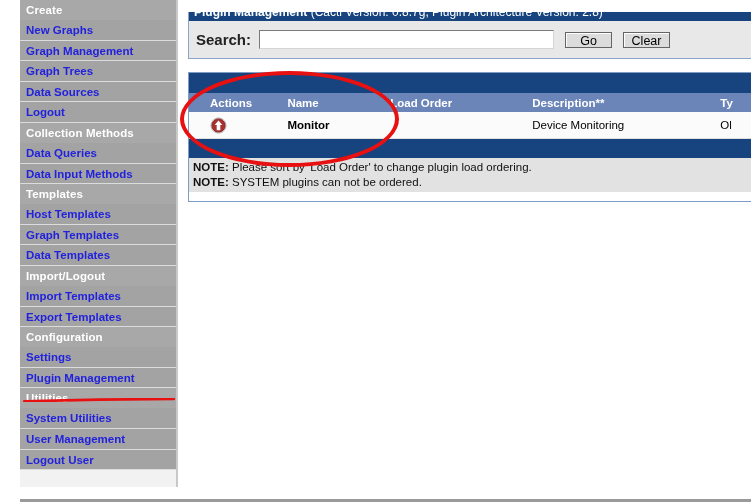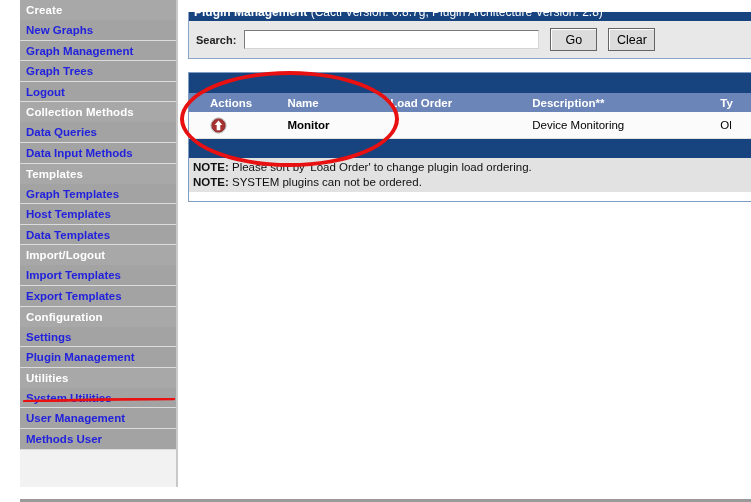--- a/index.html
+++ b/index.html
@@ -109,41 +109,41 @@
   }
   .search-bar {
     background: #e8e8e8;
     height: 37px;
     display: flex;
     align-items: center;
     padding-left: 7px;
     box-sizing: border-box;
   }
   .search-label {
-    font-size: 11px;
+    font-size: 15px;
     font-weight: bold;
     color: #222222;
     margin-right: 8px;
   }
   .search-input {
     width: 295px;
     height: 19px;
     border: 1px solid #7b7b7b;
     border-right-color: #d4d4d4;
     border-bottom-color: #d4d4d4;
     background: #ffffff;
     font-family: "Liberation Sans", sans-serif;
     font-size: 11.5px;
     box-sizing: border-box;
     padding: 0 3px;
   }
   .btn {
     margin-left: 11px;
     min-width: 47px;
-    height: 23px;
+    height: 16px;
     background: #dcdcdc;
     border: 1px solid #646464;
     font-family: "Liberation Sans", sans-serif;
     font-size: 12.5px;
     color: #000000;
     cursor: pointer;
     box-sizing: border-box;
     box-shadow: inset 1px 1px 0 #ffffff;
   }
 
@@ -249,38 +249,39 @@
 </head>
 <body>
 
 <div id="screen">
 
   <div id="sidebar">
       <div class="nav-section">Create</div>
       <div class="nav-item">New Graphs</div>
       <div class="nav-item">Graph Management</div>
       <div class="nav-item">Graph Trees</div>
+      <div class="nav-item">Data Sources</div>
       <div class="nav-item">Logout</div>
       <div class="nav-section">Collection Methods</div>
       <div class="nav-item">Data Queries</div>
       <div class="nav-item">Data Input Methods</div>
       <div class="nav-section">Templates</div>
+      <div class="nav-item">Host Templates</div>
       <div class="nav-item">Graph Templates</div>
-      <div class="nav-item">Host Templates</div>
       <div class="nav-item">Data Templates</div>
       <div class="nav-section">Import/Logout</div>
       <div class="nav-item">Import Templates</div>
       <div class="nav-item">Export Templates</div>
       <div class="nav-section">Configuration</div>
       <div class="nav-item">Settings</div>
       <div class="nav-item current">Plugin Management</div>
       <div class="nav-section">Utilities</div>
       <div class="nav-item">System Utilities</div>
       <div class="nav-item">User Management</div>
-      <div class="nav-item">Methods User</div>
+      <div class="nav-item">Logout User</div>
     </div>
 
   <div id="content">
 
     <div class="panel" id="panel-search">
       <div class="panel-title">
         <span>Plugin Management</span><span class="version"> (Cacti Version: 0.8.7g, Plugin Architecture Version: 2.8)</span>
       </div>
       <div class="search-bar">
         <span class="search-label">Search:</span>

